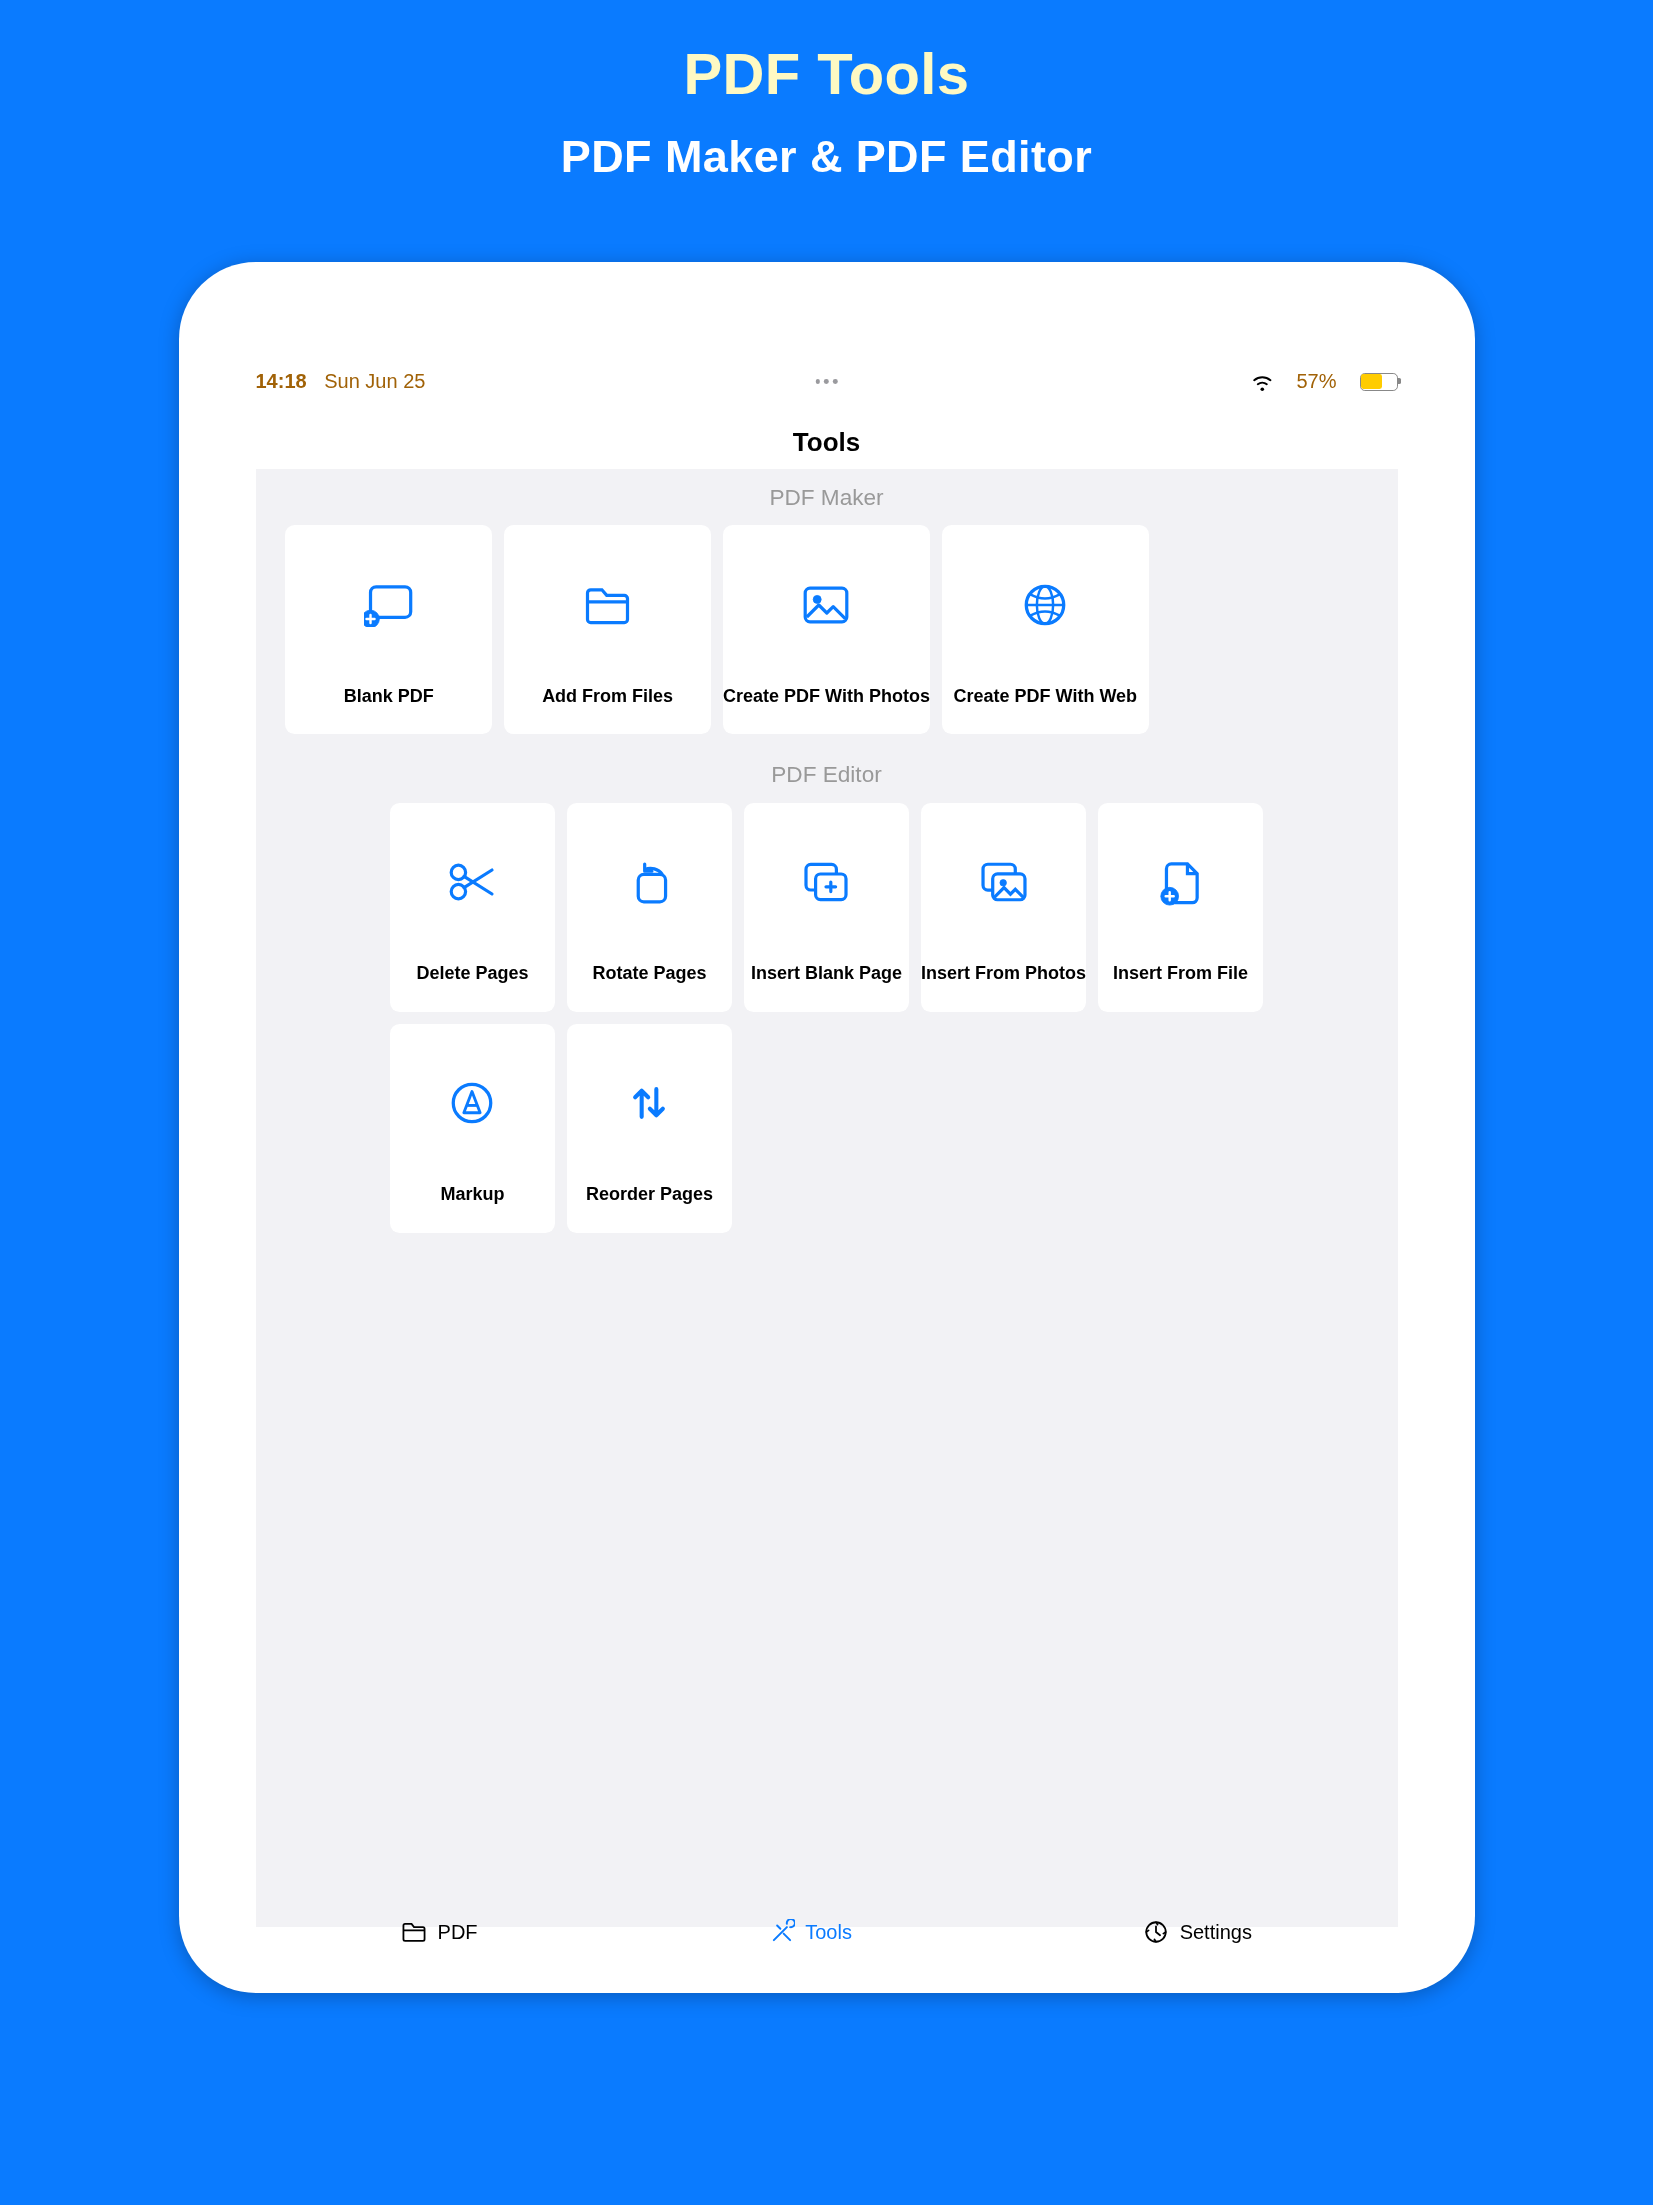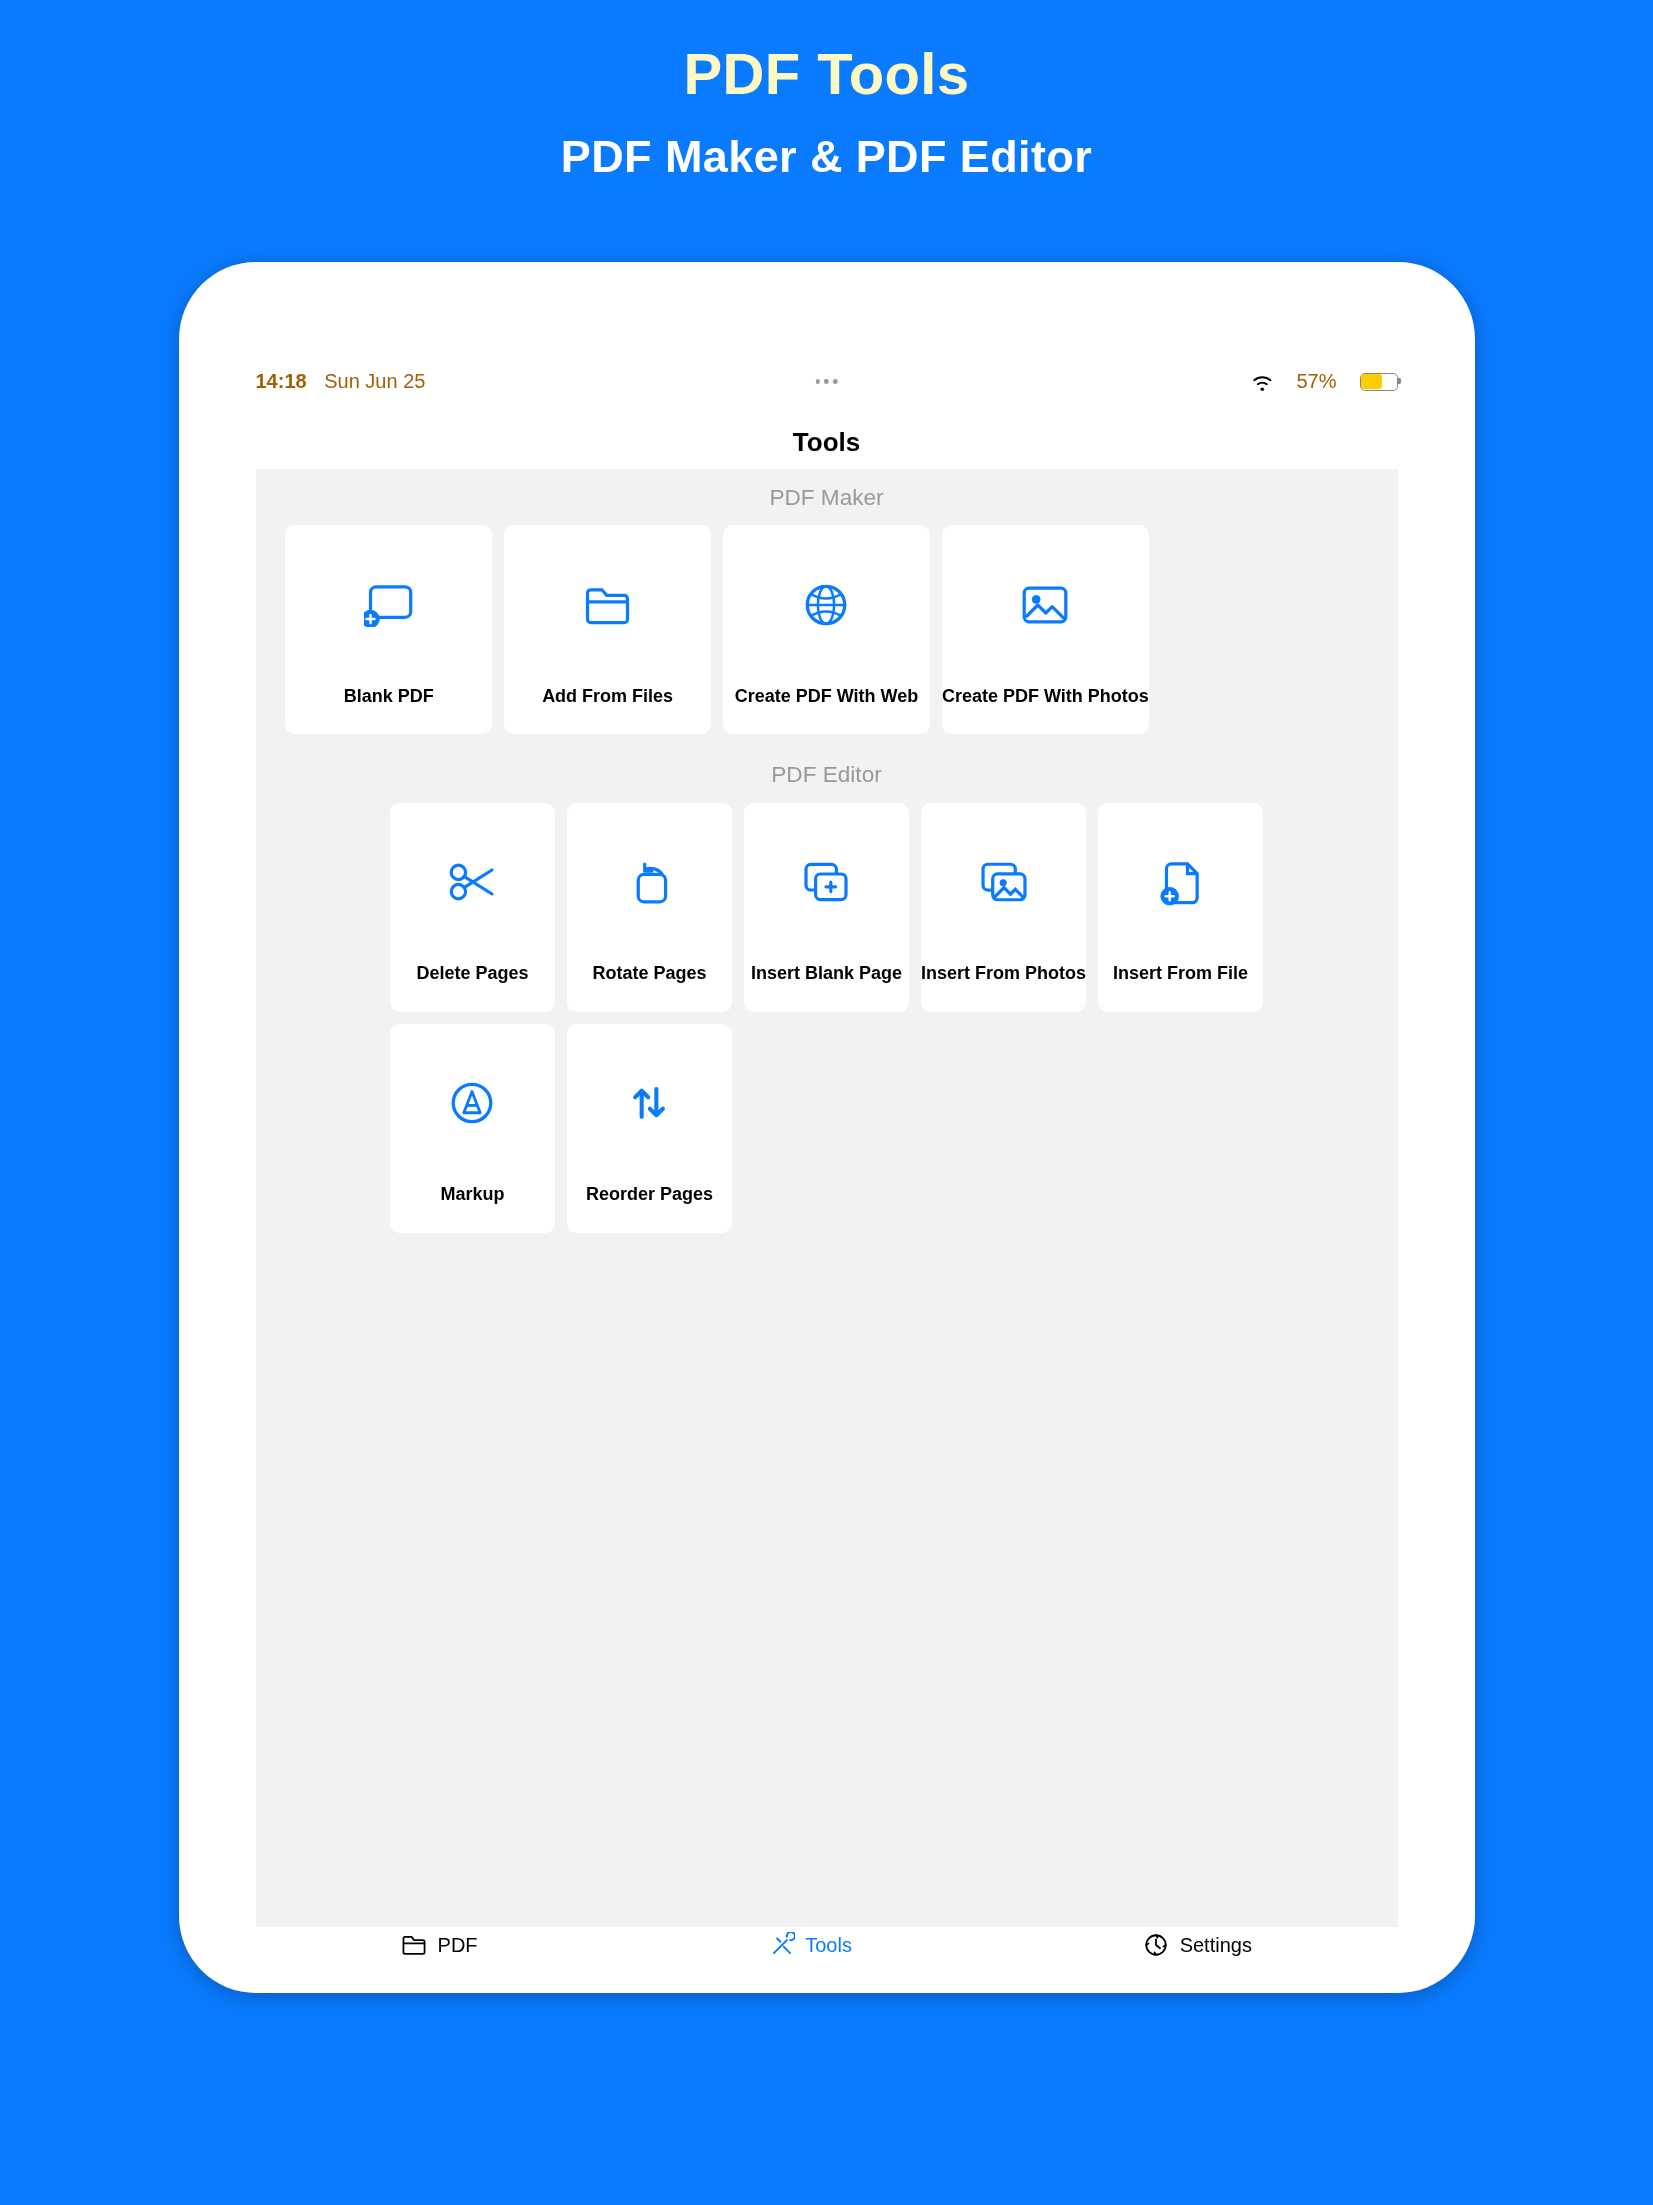--- a/index.html
+++ b/index.html
@@ -109,21 +109,21 @@
       font-weight:700;
       padding-bottom:26px;
       text-align:center;
       line-height:1.3;
     }
     
     .tabbar{
       height:48px;
       margin:18px 77px 0;
       display:flex;
-      align-items:center;
+      align-items:flex-end;
       justify-content:space-around;
       padding-bottom:48px;
     }
     .tabitem{
       display:flex;
       align-items:center;
       gap:10.5px;
       font-size:20px;
       color:#000;
     }
@@ -182,38 +182,38 @@
         <div class="ico">
           <svg width="47" height="40" viewBox="0 0 58 50">
             <path d="M4 13 v30 a4 4 0 0 0 4 4 h42 a4 4 0 0 0 4-4 V17 a4 4 0 0 0 -4-4 H28 l-6-7 H8 a4 4 0 0 0 -4 4 z" stroke="#0a7bff" stroke-width="4" fill="none"></path>
             <line x1="4" y1="21" x2="54" y2="21" stroke="#0a7bff" stroke-width="4"></line>
           </svg>
         </div>
         <div class="lbl">Add From Files</div>
       </div>
       <div class="tile">
         <div class="ico">
+          <svg width="48" height="40" viewBox="0 0 60 50">
+            <rect x="4" y="4" width="52" height="42" rx="6" stroke="#0a7bff" stroke-width="4"></rect>
+            <circle cx="19" cy="18" r="5" fill="#0a7bff"></circle>
+            <path d="M6 40 l15-15 10 10 8-8 15 15" stroke="#0a7bff" stroke-width="4" fill="none" stroke-linejoin="round"></path>
+          </svg>
+        </div>
+        <div class="lbl">Create PDF With Photos</div>
+      </div>
+      <div class="tile">
+        <div class="ico">
           <svg width="44" height="44" viewBox="0 0 54 54">
             <circle cx="27" cy="27" r="23" stroke="#0a7bff" stroke-width="4"></circle>
             <ellipse cx="27" cy="27" rx="10" ry="23" stroke="#0a7bff" stroke-width="3" fill="none"></ellipse>
             <line x1="4" y1="27" x2="50" y2="27" stroke="#0a7bff" stroke-width="3"></line>
             <path d="M9 14 q18 10 36 0 M9 40 q18 -10 36 0" stroke="#0a7bff" stroke-width="3" fill="none"></path>
           </svg>
         </div>
         <div class="lbl">Create PDF With Web</div>
-      </div>
-      <div class="tile">
-        <div class="ico">
-          <svg width="48" height="40" viewBox="0 0 60 50">
-            <rect x="4" y="4" width="52" height="42" rx="6" stroke="#0a7bff" stroke-width="4"></rect>
-            <circle cx="19" cy="18" r="5" fill="#0a7bff"></circle>
-            <path d="M6 40 l15-15 10 10 8-8 15 15" stroke="#0a7bff" stroke-width="4" fill="none" stroke-linejoin="round"></path>
-          </svg>
-        </div>
-        <div class="lbl">Create PDF With Photos</div>
       </div>
     </div>
 
     <div class="section-header">PDF Editor</div>
 
     <div class="grid">
       <div class="tile">
         <div class="ico">
           <svg width="48" height="40" viewBox="0 0 60 50">
             <circle cx="13" cy="13" r="9" stroke="#0a7bff" stroke-width="4"></circle>

